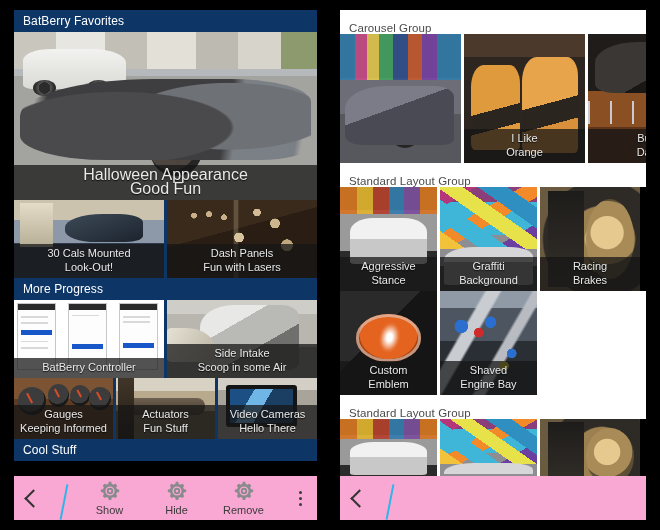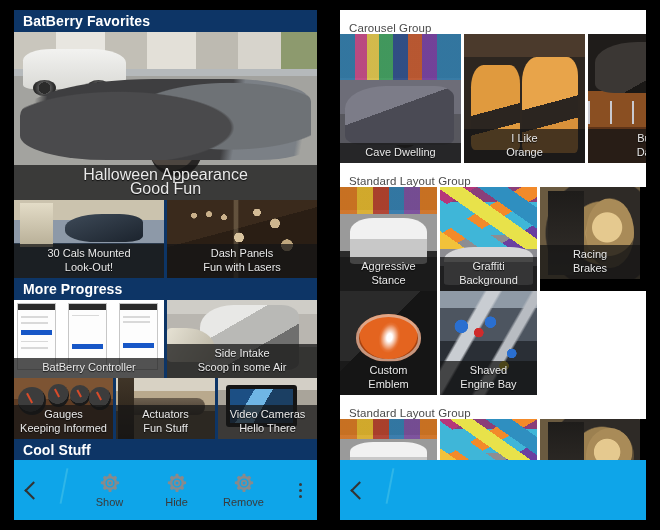--- a/index.html
+++ b/index.html
@@ -12,21 +12,21 @@
   .screen { position: relative; width: 660px; height: 530px; background: #000; }
 
   
   .panel { position: absolute; top: 10px; overflow: hidden; }
   .panel-left  { left: 14px;  width: 303px; height: 510px; }
   .panel-right { left: 340px; width: 306px; height: 510px; }
 
   
   .hdr-dark {
     background: #0d3566; color: #ffffff;
-    font-size: 14px; font-weight: bold;
+    font-size: 12px; font-weight: normal;
     padding: 4px 0 4px 9px; letter-spacing: .1px;
     line-height: 14px; height: 22px;
   }
   .hdr-light {
     background: #ffffff; color: #4a4a4a;
     font-size: 11.5px; font-weight: normal;
     padding: 11px 0 5px 9px; letter-spacing: .1px;
     line-height: 14px; height: 24px;
   }
 
@@ -50,21 +50,21 @@
   .lrow-pair   { height: 78px; }
   .lrow-prog   { height: 78px; }
   .lrow-trio   { height: 61px; }
 
   .gap2 { width: 3px; background: #0d3566; flex: none; }
   .gap2w{ width: 3px; background: #ffffff; flex: none; }
 
   
   .toolbar {
     position: absolute; left: 0; right: 0; bottom: 0;
-    height: 60px; background: #0ea5e9;
+    height: 44px; background: #f9a8d4;
     display: flex; align-items: center;
   }
   .tb-back { width: 38px; display: flex; align-items: center; justify-content: center; }
   .tb-slash { width: 24px; position: relative; height: 100%; }
   .tb-slash i {
     position: absolute; left: 11px; top: 8px;
     width: 2px; height: 36px; background: #2fb6e8;
     transform: rotate(11deg); display: block;
   }
   .tb-actions { flex: 1; display: flex; align-items: center; justify-content: space-around; padding: 0 6px 0 0; }
@@ -373,23 +373,20 @@
 
   <div class="panel panel-right">
 
     <div class="hdr-light">Carousel Group</div>
 
     <div class="row" style="height:129px;">
       <div class="tile" style="width:121px;height:129px;">
         <div class="ph ph-cave">
           <div class="wheel" style="left:40%;top:58%;width:28%;height:30%;"></div>
         </div>
-        <div class="cap">
-          <div>Cave Dwelling</div>
-        </div>
       </div>
       <div class="gap2w"></div>
       <div class="tile" style="width:121px;height:129px;padding-left:48px;">
         <div class="ph ph-orange"></div>
         <div class="cap">
           <div>I Like</div>
           <div>Orange</div>
         </div>
       </div>
       <div class="gap2w"></div>
@@ -414,21 +411,21 @@
       </div>
       <div class="gap2w"></div>
       <div class="tile" style="width:97px;height:104px;">
         <div class="ph ph-graf"></div>
         <div class="cap">
           <div>Graffiti</div>
           <div>Background</div>
         </div>
       </div>
       <div class="gap2w"></div>
-      <div class="tile" style="width:100px;height:92px;">
+      <div class="tile" style="width:100px;height:104px;">
         <div class="ph ph-brake"></div>
         <div class="cap">
           <div>Racing</div>
           <div>Brakes</div>
         </div>
       </div>
     </div>
 
     <div class="row" style="height:104px;background:#ffffff;">
       <div class="tile" style="width:97px;height:104px;">

